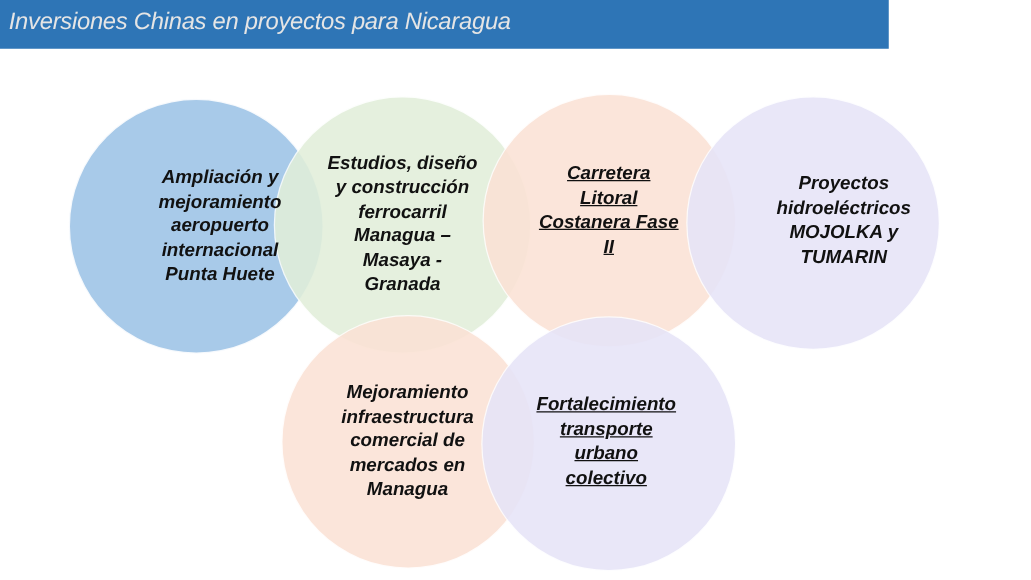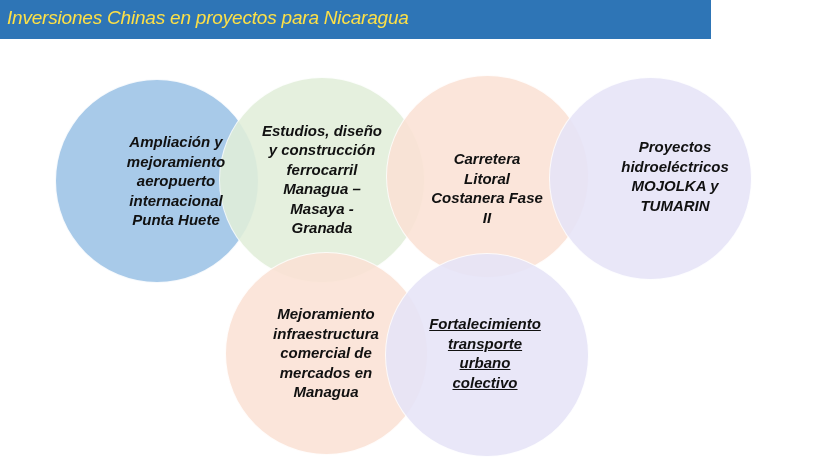--- a/index.html
+++ b/index.html
@@ -29,21 +29,21 @@
       font-weight: bold; font-style: italic;
       font-size: 15px; line-height: 19.5px; color: #111111;
       display: flex; align-items: center; justify-content: center;
       white-space: pre-line;
     }
   </style>
 </head>
 <body>
 
 <div class="banner" style="background: rgb(46, 117, 182);">
-  <span class="banner-title" style="color: #fde047; font-style: italic;">Inversiones Chinas en proyectos para Nicaragua</span>
+  <span class="banner-title" style="color: #e5e5e5; font-style: italic;">Inversiones Chinas en proyectos para Nicaragua</span>
 </div>
 
 <div id="diagram">
   <div class="circle" style="left: 55px; top: 79px; width: 204px; height: 204px; background: rgb(157, 195, 230);"></div>
   <div class="circle" style="left: 219px; top: 77px; width: 206px; height: 206px; background: rgb(226, 239, 218);"></div>
   <div class="circle" style="left: 386px; top: 75px; width: 203px; height: 203px; background: rgb(251, 226, 213);"></div>
   <div class="circle" style="left: 549px; top: 77px; width: 203px; height: 203px; background: rgb(230, 228, 248);"></div>
   <div class="circle" style="left: 225px; top: 252px; width: 203px; height: 203px; background: rgb(251, 226, 213);"></div>
   <div class="circle" style="left: 385px; top: 253px; width: 204px; height: 204px; background: rgb(230, 228, 248);"></div>
 
@@ -51,21 +51,21 @@
 mejoramiento
 aeropuerto
 internacional
 Punta Huete</div>
   <div class="label" style="left:252px; top:99px; width:140px; height:160px;">Estudios, diseño
 y construcción
 ferrocarril
 Managua –
 Masaya -
 Granada</div>
-  <div class="label" style="left:416px; top:108px; width:142px; height:160px;">Carretera
+  <div class="label" style="left:416px; top:88px; width:142px; height:160px;text-decoration:underline;">Carretera
 Litoral
 Costanera Fase
 II</div>
   <div class="label" style="left:604px; top:96px; width:142px; height:160px;">Proyectos
 hidroeléctricos
 MOJOLKA y
 TUMARIN</div>
   <div class="label" style="left:255px; top:273px; width:142px; height:160px;">Mejoramiento
 infraestructura
 comercial de

